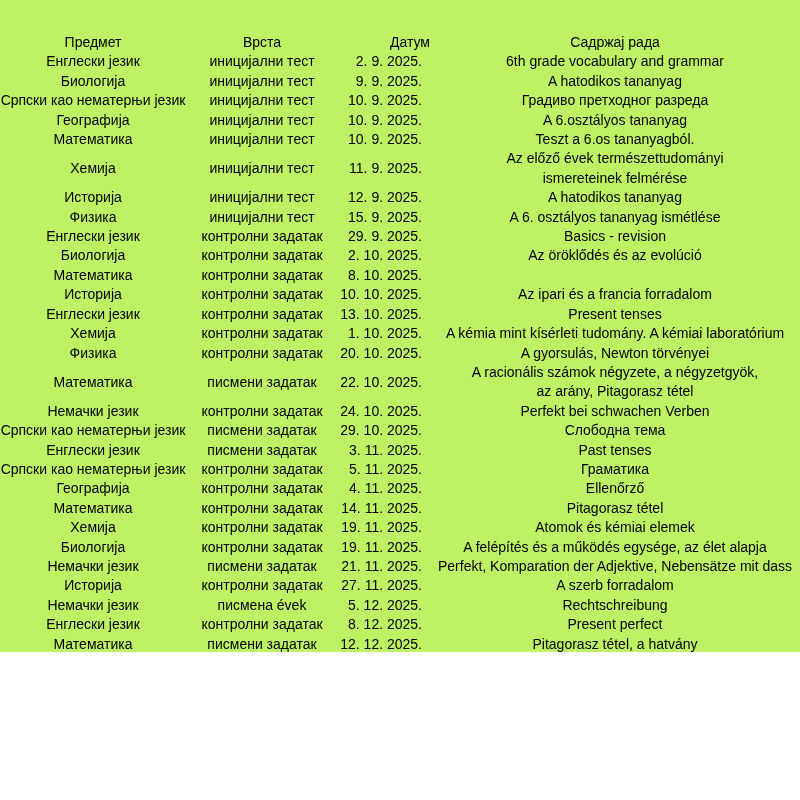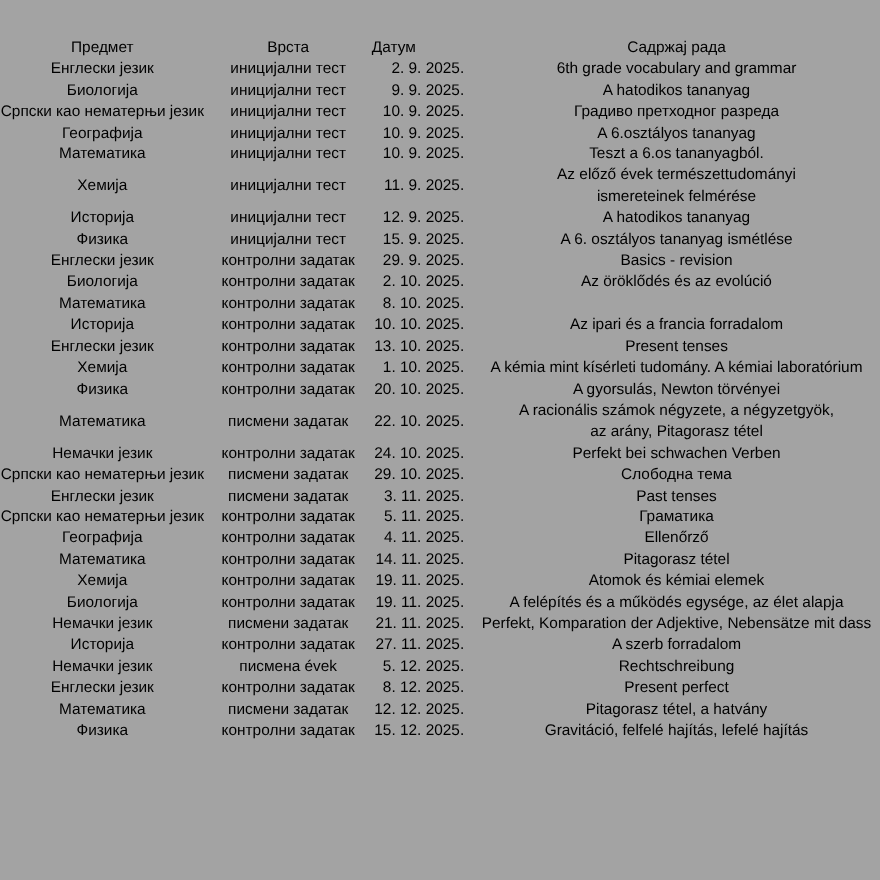--- a/index.html
+++ b/index.html
@@ -3,22 +3,22 @@
 <meta charset="utf-8">
 <style>
   html, body {
     margin: 0;
     padding: 0;
     background: #ffffff;
   }
   .sheet {
     position: relative;
     width: 800px;
-    height: 800px;
-    background: #a3a3a3;
+    height: 652px;
+    background: #bef264;
     font-family: "Liberation Sans", "DejaVu Sans", sans-serif;
     font-size: 14px;
     color: #000000;
     overflow: hidden;
   }
   .table {
     position: absolute;
     top: 33px;
     left: 0;
     width: 800px;
@@ -39,21 +39,21 @@
 </style>
 </head>
 <body>
 
 <div class="sheet">
   <div class="table">
 
     <div class="tr thead">
       <div class="td c1">Предмет</div>
       <div class="td c2">Врста</div>
-      <div class="td c3" style="text-align:left; padding-right:0;">Датум</div>
+      <div class="td c3" style="text-align:right; padding-right:0;">Датум</div>
       <div class="td c4">Садржај рада</div>
     </div>
 
     <div id="table-body">
   <div class="tr">
     <div class="td c1">Енглески језик</div>
     <div class="td c2">иницијални тест</div>
     <div class="td c3">2. 9. 2025.</div>
     <div class="td c4">6th grade vocabulary and grammar</div>
   </div>

